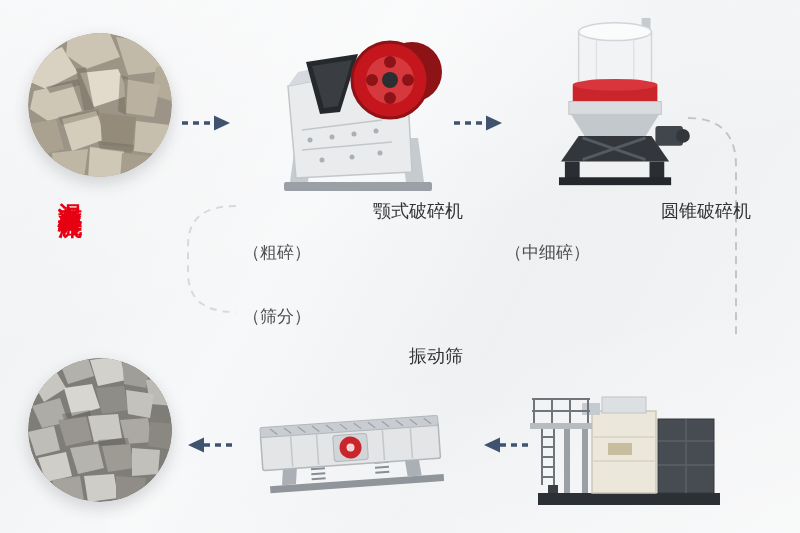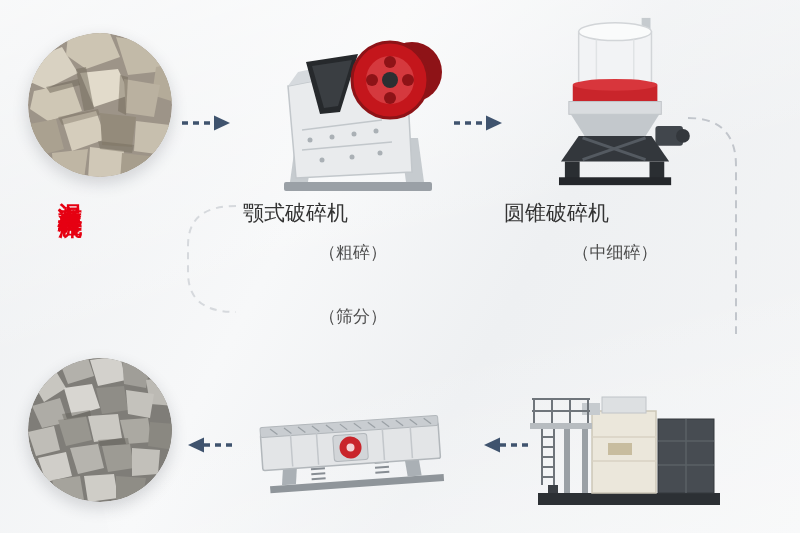--- a/index.html
+++ b/index.html
@@ -25,25 +25,25 @@
     overflow:hidden; box-shadow:0 6px 16px rgba(40,45,55,0.18);
   }
   .photo-circle svg { display:block; width:100%; height:100%; }
   .circle-top { left:28px; top:33px; }
   .circle-bottom { left:28px; top:358px; }
 
   .machine { position:absolute; }
   .machine svg { display:block; width:100%; height:100%; }
 
   .stage-name {
-    position:absolute; width:220px; text-align:left;
-    font-size:21px; color:#333333;
+    position:absolute; width:220px; text-align:right;
+    font-size:18px; color:#333333;
   }
   .stage-note {
-    position:absolute; width:220px; text-align:center;
+    position:absolute; width:220px; 
     font-size:17px; color:#4c4c4c;
   }
 
   .arrow { position:absolute; }
   .connector { position:absolute; left:0; top:0; pointer-events:none; }
 </style>
 </head>
 <body>
 
 <div class="canvas">
@@ -250,24 +250,25 @@
         <line x1="30" y1="72" x2="42" y2="72"></line>
         <line x1="30" y1="82" x2="42" y2="82"></line>
         <line x1="30" y1="92" x2="42" y2="92"></line>
       </g>
     </svg>
   </div>
 
   <div class="stage-name" style="left:243px; top:199px;">颚式破碎机</div>
   <div class="stage-note" style="left:243px; top:241px;">（粗碎）</div>
 
-  <div class="stage-name" style="left:504px; top:199px;">圆锥破碎机</div>
+  <div class="stage-name" style="left:531px; top:199px;">圆锥破碎机</div>
   <div class="stage-note" style="left:505px; top:241px;">（中细碎）</div>
 
   <div class="stage-note" style="left:243px; top:305px;">（筛分）</div>
+  <div class="stage-name" style="left:243px; top:344px;">振动筛</div>
 
 
   <svg class="arrow" style="left:180px; top:114px;" width="52" height="18" viewBox="0 0 52 18">
     <line x1="2" y1="9" x2="34" y2="9" stroke="#3f536e" stroke-width="3.5" stroke-dasharray="6 5"></line>
     <polygon points="34,1.5 50,9 34,16.5" fill="#3f536e"></polygon>
   </svg>
   <svg class="arrow" style="left:452px; top:114px;" width="52" height="18" viewBox="0 0 52 18">
     <line x1="2" y1="9" x2="34" y2="9" stroke="#3f536e" stroke-width="3.5" stroke-dasharray="6 5"></line>
     <polygon points="34,1.5 50,9 34,16.5" fill="#3f536e"></polygon>
   </svg>

